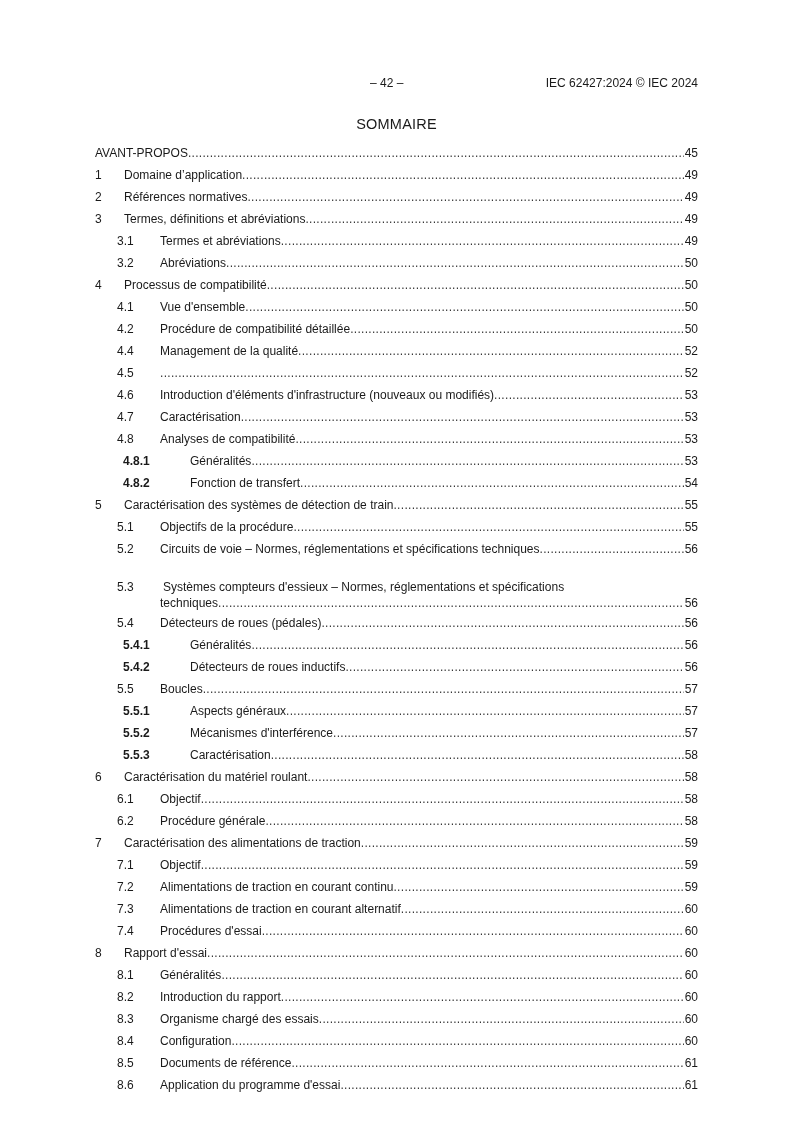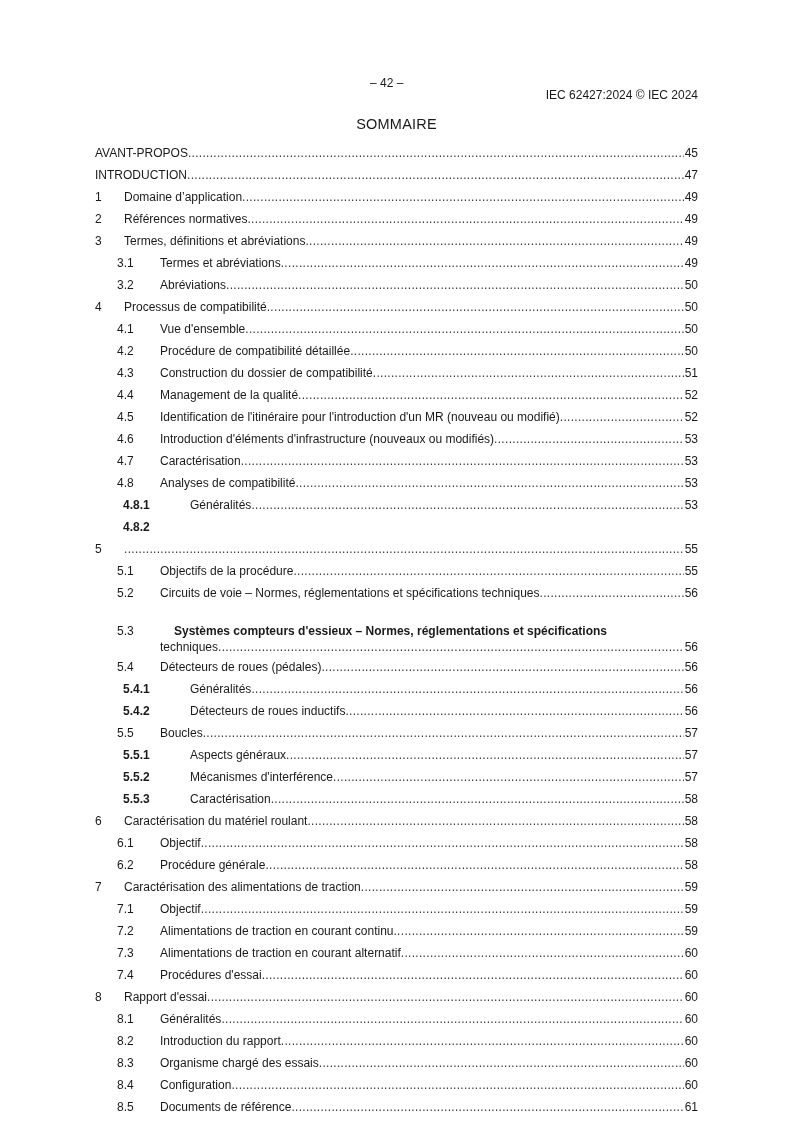--- a/index.html
+++ b/index.html
@@ -1,20 +1,20 @@
 <!DOCTYPE html>
 <html><head>
 <meta charset="utf-8">
 <style>
   html, body { margin: 0; padding: 0; background: #ffffff; }
   body { width: 793px; height: 1122px; position: relative; overflow: hidden;
          font-family: "Liberation Sans", sans-serif; color: #1a1a1a; }
   .header { position: absolute; top: 76px; left: 0; width: 793px; height: 16px; font-size: 12px; }
   .page-num { position: absolute; left: 370px; top: 0; }
-  .doc-ref { position: absolute; right: 95px; top: 12px; }
+  .doc-ref { position: absolute; right: 95px; top: 0; }
   .title { position: absolute; top: 116px; left: 0; width: 793px; text-align: center; font-size: 14.5px; letter-spacing: 0.2px; }
   .toc { position: absolute; top: 146px; left: 95px; width: 603px; margin: 0; padding: 0; list-style: none; font-size: 12px; }
   .toc-row { position: relative; height: 22px; text-align: center; }
   .toc-row.wrap { height: 36px; margin-top: 16px; }
   .toc-num { position: absolute; top: 0; }
   .toc-line { position: absolute; top: 0; right: 0; display: flex; align-items: flex-end; }
   .toc-text { white-space: nowrap; line-height: 14px; }
   .dots { flex: 1; overflow: hidden; white-space: nowrap; line-height: 14px; color: #333; }
   .dots::after { content: "........................................................................................................................................................................................................................................................"; letter-spacing: 0.3px; }
   .toc-page { line-height: 14px; padding-left: 1px; }
@@ -34,27 +34,20 @@
 <div class="title">SOMMAIRE</div>
 
 <ul class="toc" id="toc">
     <li class="toc-row lvl0">
       <div class="toc-line">
         <span class="toc-text">AVANT-PROPOS</span>
         <span class="dots"></span>
         <span class="toc-page">45</span>
       </div>
     </li>
-    <li class="toc-row lvl0">
-      <div class="toc-line">
-        <span class="toc-text">INTRODUCTION</span>
-        <span class="dots"></span>
-        <span class="toc-page">47</span>
-      </div>
-    </li>
     <li class="toc-row lvl1">
       <span class="toc-num">1</span>
       <div class="toc-line">
         <span class="toc-text">Domaine d’application</span>
         <span class="dots"></span>
         <span class="toc-page">49</span>
       </div>
     </li>
     <li class="toc-row lvl1">
       <span class="toc-num">2</span>
@@ -106,39 +99,30 @@
     </li>
     <li class="toc-row lvl2">
       <span class="toc-num">4.2</span>
       <div class="toc-line">
         <span class="toc-text">Procédure de compatibilité détaillée</span>
         <span class="dots"></span>
         <span class="toc-page">50</span>
       </div>
     </li>
     <li class="toc-row lvl2">
-      <span class="toc-num">4.3</span>
-      <div class="toc-line">
-        <span class="toc-text">Construction du dossier de compatibilité</span>
-        <span class="dots"></span>
-        <span class="toc-page">51</span>
-      </div>
-    </li>
-    <li class="toc-row lvl2">
       <span class="toc-num">4.4</span>
       <div class="toc-line">
         <span class="toc-text">Management de la qualité</span>
         <span class="dots"></span>
         <span class="toc-page">52</span>
       </div>
     </li>
     <li class="toc-row lvl2">
       <span class="toc-num">4.5</span>
       <div class="toc-line">
-        <span class="toc-text">Identification de l'itinéraire pour l'introduction d'un MR (nouveau ou modifié)</span>
         <span class="dots"></span>
         <span class="toc-page">52</span>
       </div>
     </li>
     <li class="toc-row lvl2">
       <span class="toc-num">4.6</span>
       <div class="toc-line">
         <span class="toc-text">Introduction d'éléments d'infrastructure (nouveaux ou modifiés)</span>
         <span class="dots"></span>
         <span class="toc-page">53</span>
@@ -163,24 +147,30 @@
     <li class="toc-row lvl3">
       <span class="toc-num">4.8.1</span>
       <div class="toc-line">
         <span class="toc-text">Généralités</span>
         <span class="dots"></span>
         <span class="toc-page">53</span>
       </div>
     </li>
     <li class="toc-row lvl3">
       <span class="toc-num">4.8.2</span>
+      <div class="toc-line">
+        <span class="toc-text">Fonction de transfert</span>
+        <span class="dots"></span>
+        <span class="toc-page">54</span>
+      </div>
     </li>
     <li class="toc-row lvl1">
       <span class="toc-num">5</span>
       <div class="toc-line">
+        <span class="toc-text">Caractérisation des systèmes de détection de train</span>
         <span class="dots"></span>
         <span class="toc-page">55</span>
       </div>
     </li>
     <li class="toc-row lvl2">
       <span class="toc-num">5.1</span>
       <div class="toc-line">
         <span class="toc-text">Objectifs de la procédure</span>
         <span class="dots"></span>
         <span class="toc-page">55</span>
@@ -189,21 +179,21 @@
     <li class="toc-row lvl2">
       <span class="toc-num">5.2</span>
       <div class="toc-line">
         <span class="toc-text">Circuits de voie – Normes, réglementations et spécifications techniques</span>
         <span class="dots"></span>
         <span class="toc-page">56</span>
       </div>
     </li>
     <li class="toc-row lvl2 wrap">
       <span class="toc-num">5.3</span>
-      <div class="toc-text" style="position: absolute; top: 0px; left: 79px; font-weight: bold;">Systèmes compteurs d'essieux – Normes, réglementations et spécifications</div>
+      <div class="toc-text" style="position: absolute; top: 0px; left: 68px;">Systèmes compteurs d'essieux – Normes, réglementations et spécifications</div>
       <div class="toc-line" style="top: 16px;">
         <span class="toc-text">techniques</span>
         <span class="dots"></span>
         <span class="toc-page">56</span>
       </div>
     </li>
     <li class="toc-row lvl2">
       <span class="toc-num">5.4</span>
       <div class="toc-line">
         <span class="toc-text">Détecteurs de roues (pédales)</span>

